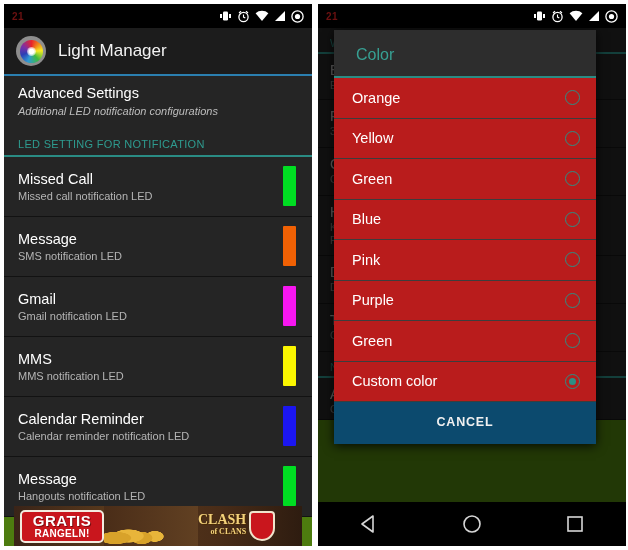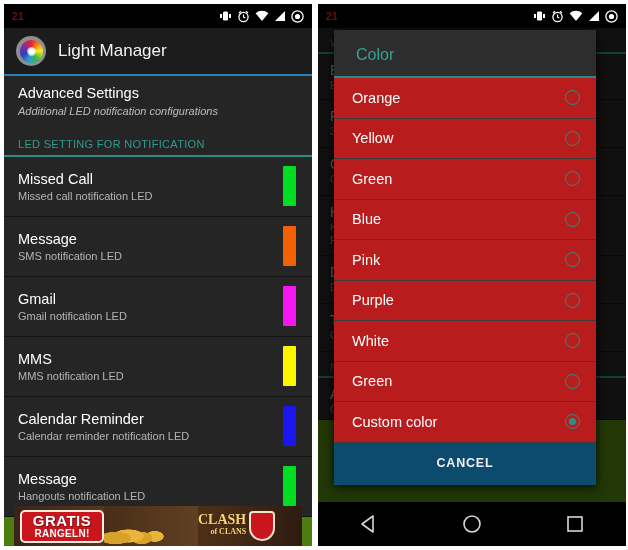--- a/index.html
+++ b/index.html
@@ -533,24 +533,20 @@
         <div class="dlg-item">
           <span class="lbl">Blue</span>
           <span class="radio"></span>
         </div>
         <div class="dlg-item">
           <span class="lbl">Pink</span>
           <span class="radio"></span>
         </div>
         <div class="dlg-item">
           <span class="lbl">Purple</span>
-          <span class="radio"></span>
-        </div>
-        <div class="dlg-item">
-          <span class="lbl">White</span>
           <span class="radio"></span>
         </div>
         <div class="dlg-item">
           <span class="lbl">Green</span>
           <span class="radio"></span>
         </div>
         <div class="dlg-item">
           <span class="lbl">Custom color</span>
           <span class="radio checked"></span>
         </div>

